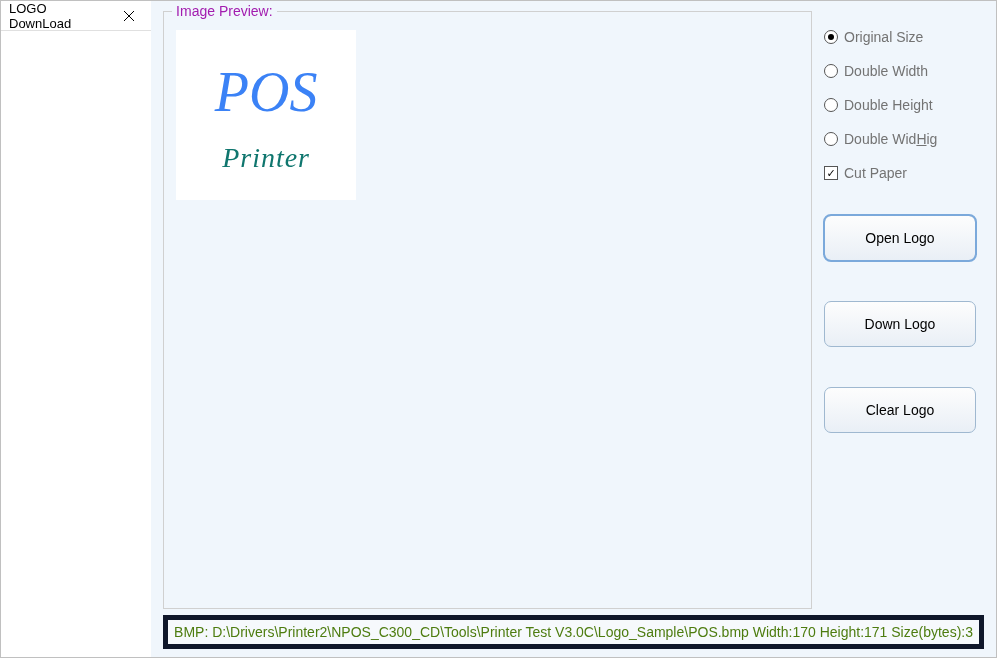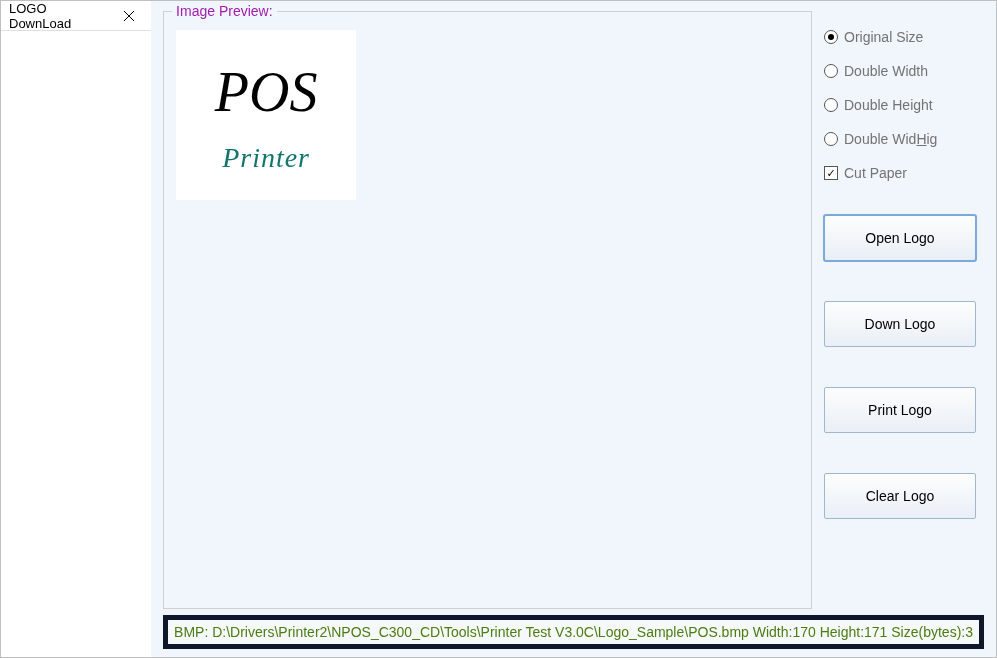--- a/index.html
+++ b/index.html
@@ -86,21 +86,21 @@
     display: flex;
     flex-direction: column;
     align-items: center;
     justify-content: center;
   }
   .preview-canvas .pos-text {
     font-family: "Times New Roman", serif;
     font-style: italic;
     font-size: 56px;
     font-weight: normal;
-    color: #000000;
+    color: #3b82f6;
     line-height: 1;
     margin-top: 8px;
   }
   .preview-canvas .printer-text {
     font-family: "Times New Roman", serif;
     font-style: italic;
     font-size: 28px;
     color: #0f766e;
     margin-top: 22px;
     letter-spacing: 1px;
@@ -153,21 +153,21 @@
     color: #000;
   }
   .underline-h {
     text-decoration: underline;
   }
   .btn {
     width: 152px;
     height: 46px;
     background: linear-gradient(#fdfdfd, #e9eff6);
     border: 1px solid #9fb8d0;
-    border-radius: 2px;
+    border-radius: 7px;
     font-size: 14px;
     color: #000;
     display: flex;
     align-items: center;
     justify-content: center;
     cursor: pointer;
     margin-bottom: 40px;
   }
   .btn.focused {
     outline: 2px solid #7ba9db;
@@ -239,21 +239,20 @@
 
         <div class="check-row">
           <span class="checkbox checked"></span>
           <span>Cut Paper</span>
         </div>
 
         <div class="spacer-before-buttons"></div>
 
         <div class="btn focused">Open Logo</div>
         <div class="btn">Down Logo</div>
-        <div class="btn">Print Logo</div>
         <div class="btn">Clear Logo</div>
 
       </div>
     </div>
 
     <div class="status-bar">
       <span>BMP: </span><span>D:\Drivers\Printer2\NPOS_C300_CD\Tools\Printer Test V3.0C\Logo_Sample\POS.bmp</span><span>  Width:</span><span>170</span><span>  Height:</span><span>171</span><span>  Size(bytes):</span><span>3</span>
     </div>
 
   </div>

